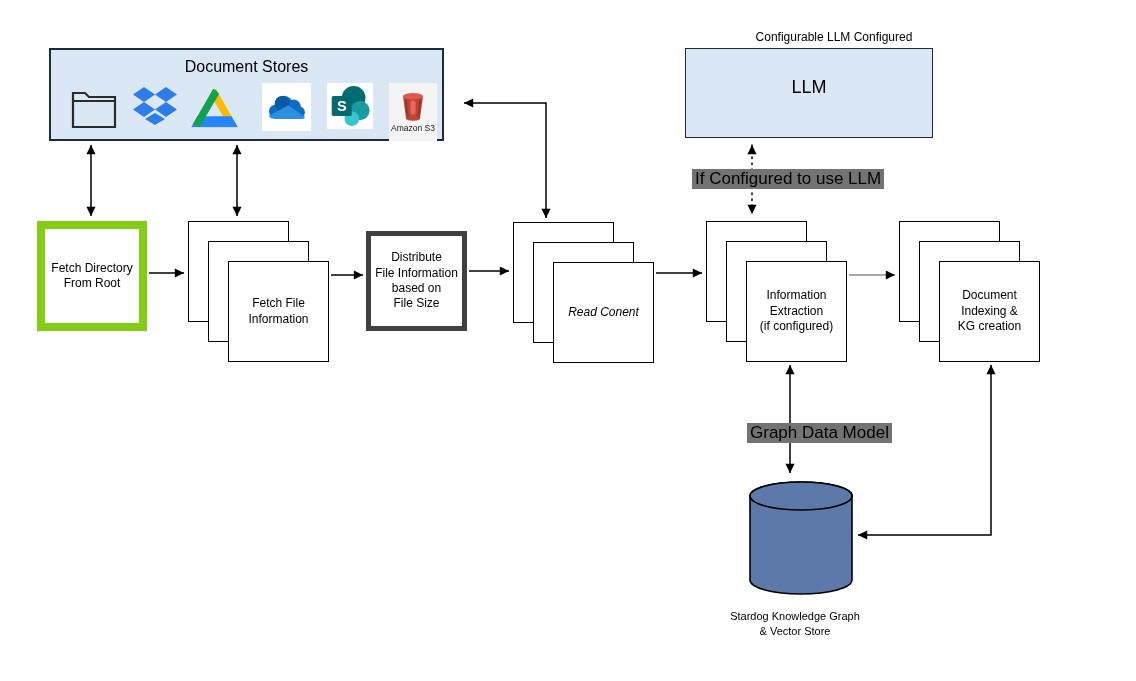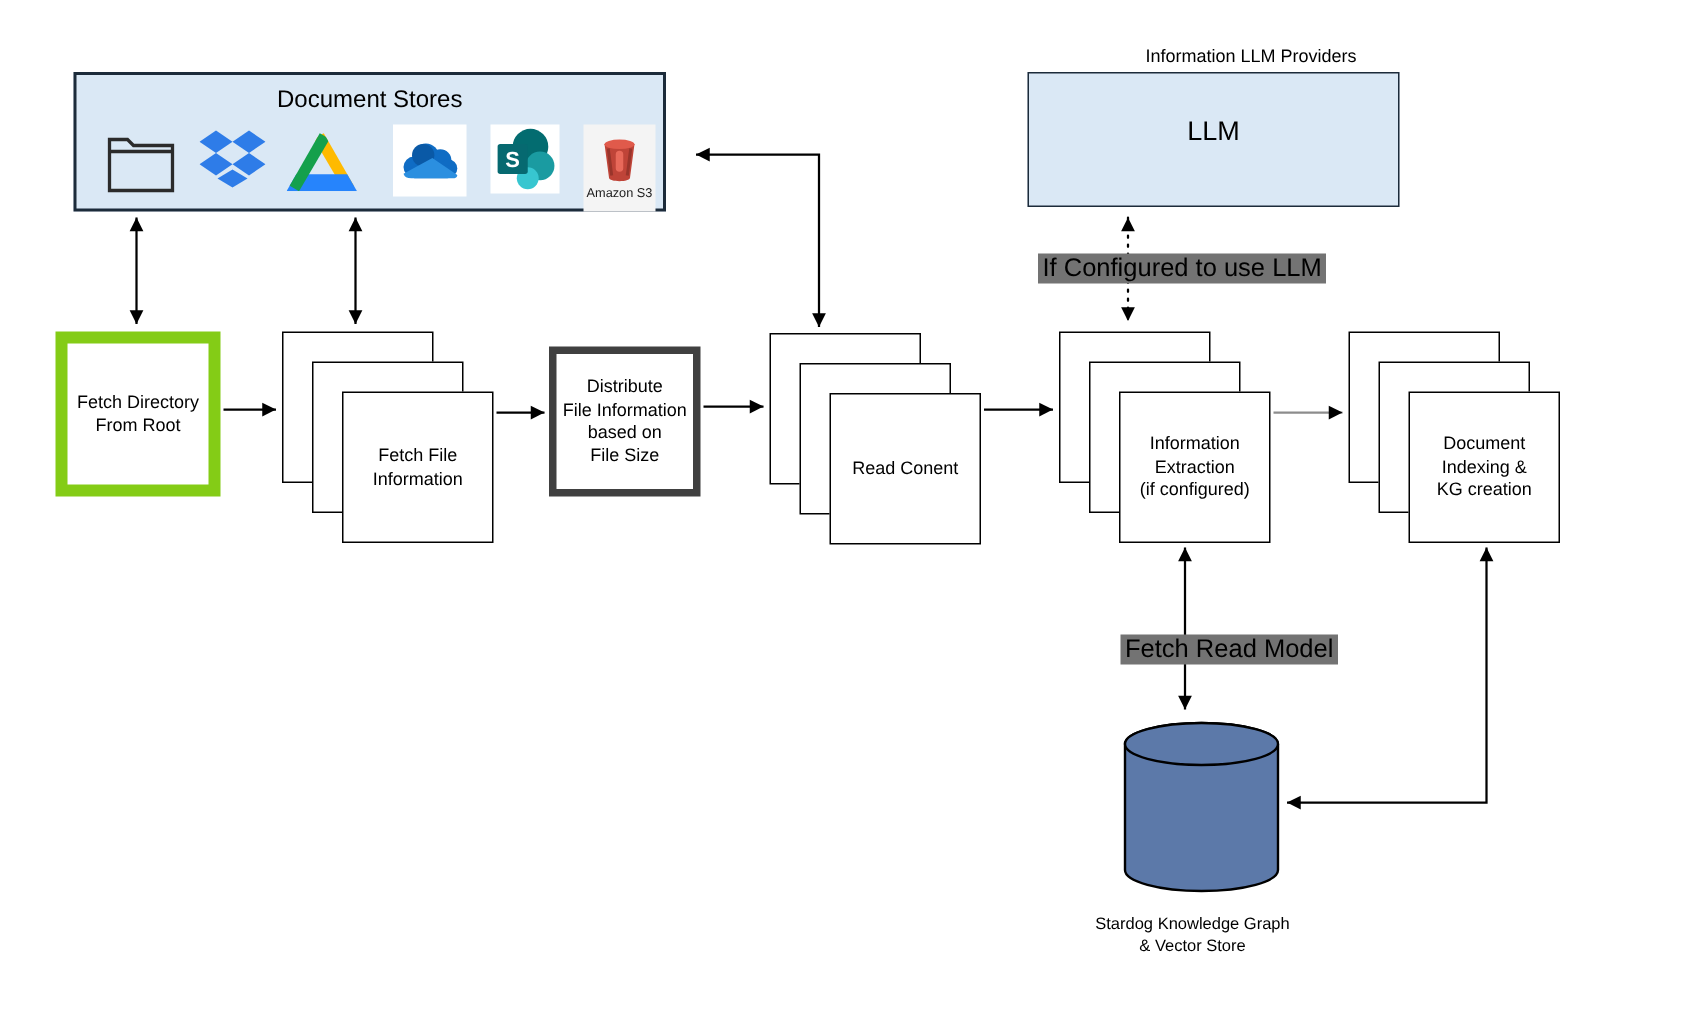--- a/index.html
+++ b/index.html
@@ -96,21 +96,21 @@
   <svg width="30" height="31" viewBox="0 0 30 31">
     <path d="M5 4 L8 26.5 C8 29.5 22 29.5 22 26.5 L25 4 Z" fill="#bf4438"></path>
     <ellipse cx="15" cy="4.2" rx="10" ry="3.2" fill="#e05a4b"></ellipse>
     <rect x="12.5" y="8.5" width="5" height="14" rx="2.5" fill="#e8695a"></rect>
     <path d="M7.5 7 L9.8 25" stroke="#99352b" stroke-width="2" fill="none"></path>
     <path d="M22.5 7 L20.2 25" stroke="#99352b" stroke-width="2" fill="none"></path>
   </svg>
   <div class="s3-label">Amazon S3</div>
 </div>
 
-<div class="caption" style="left:685px;top:30px;width:298px;">Information LLM Providers</div>
+<div class="caption" style="left:685px;top:30px;width:298px;">Configurable LLM Configured</div>
 <div class="group-box" style="left:685px;top:48px;width:248px;height:90px;border-width:1.5px;">
   <div class="group-title llm-text" style="padding-top:28px;">LLM</div>
 </div>
 
 <div class="node gray-border" style="left:37px;top:221px;width:110px;height:110px;">
   <span>Fetch Directory
 From Root</span>
 </div>
 
 <div class="stack" style="left:188px;top:221px;text-decoration:underline;">
@@ -122,21 +122,21 @@
   </div>
 </div>
 
 <div class="node" style="left:366px;top:231px;width:101px;height:100px;">
   <span>Distribute
 File Information
 based on
 File Size</span>
 </div>
 
-<div class="stack" style="left:513px;top:222px;">
+<div class="stack" style="left:513px;top:222px;font-style:italic;">
   <div class="layer l1"></div>
   <div class="layer l2"></div>
   <div class="layer l3">
     <span>Read Conent</span>
   </div>
 </div>
 
 <div class="stack" style="left:706px;top:221px;">
   <div class="layer l1"></div>
   <div class="layer l2"></div>
@@ -180,13 +180,13 @@
     <path d="M469 271 H509" marker-end="url(#ah)"></path>
     <path d="M656 273 H702" marker-end="url(#ah)"></path>
     <path d="M849 275 H895" stroke="#8c8c8c" marker-end="url(#ah)"></path>
     <path d="M752 145 V214" stroke-dasharray="1.5 4.5" stroke-linecap="round" marker-start="url(#ah)" marker-end="url(#ah)"></path>
     <path d="M790 365 V473" marker-start="url(#ah)" marker-end="url(#ah)"></path>
     <path d="M991 365 V535 H858" marker-start="url(#ah)" marker-end="url(#ah)"></path>
   </g>
 </svg>
 
 <div class="edge-label" style="left:692px;top:169px;">If Configured to use LLM</div>
-<div class="edge-label" style="left:747px;top:423px;">Fetch Read Model</div>
+<div class="edge-label" style="left:747px;top:423px;">Graph Data Model</div>
 
 </body></html>

